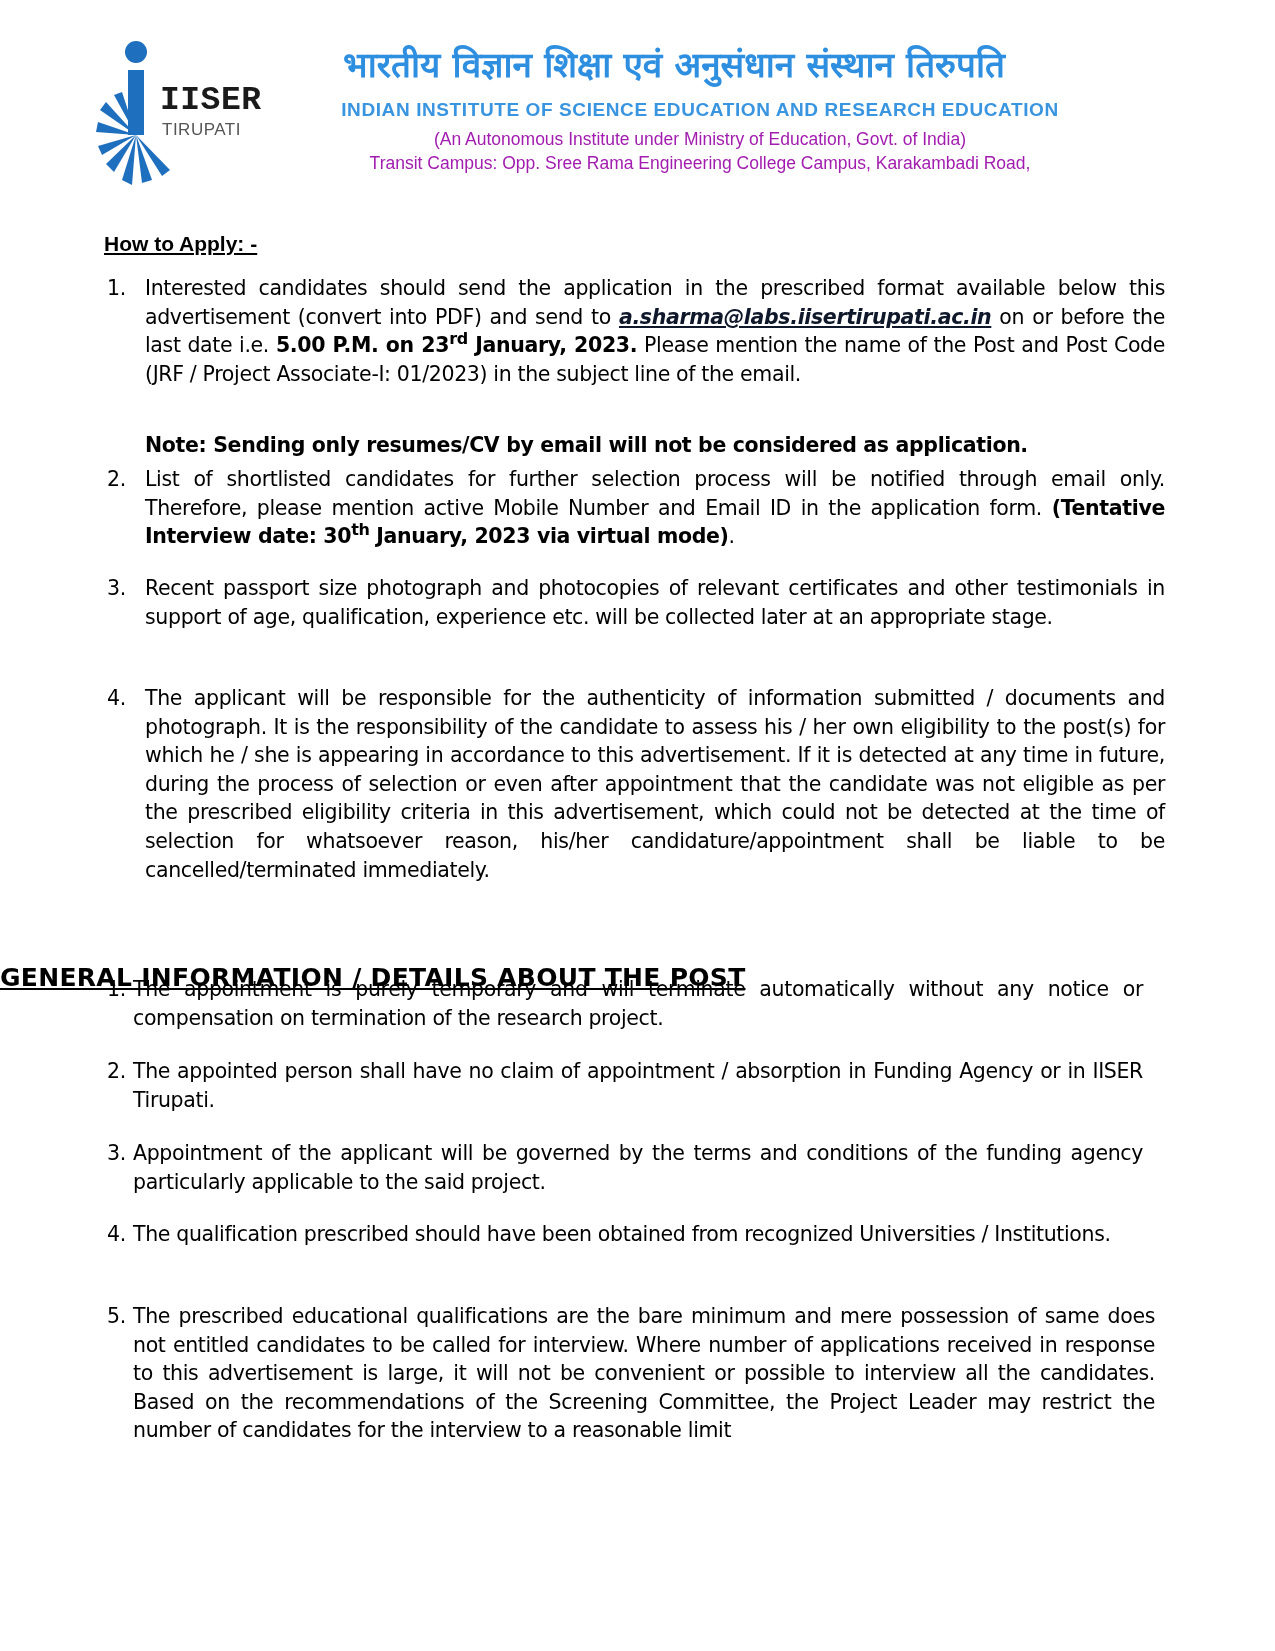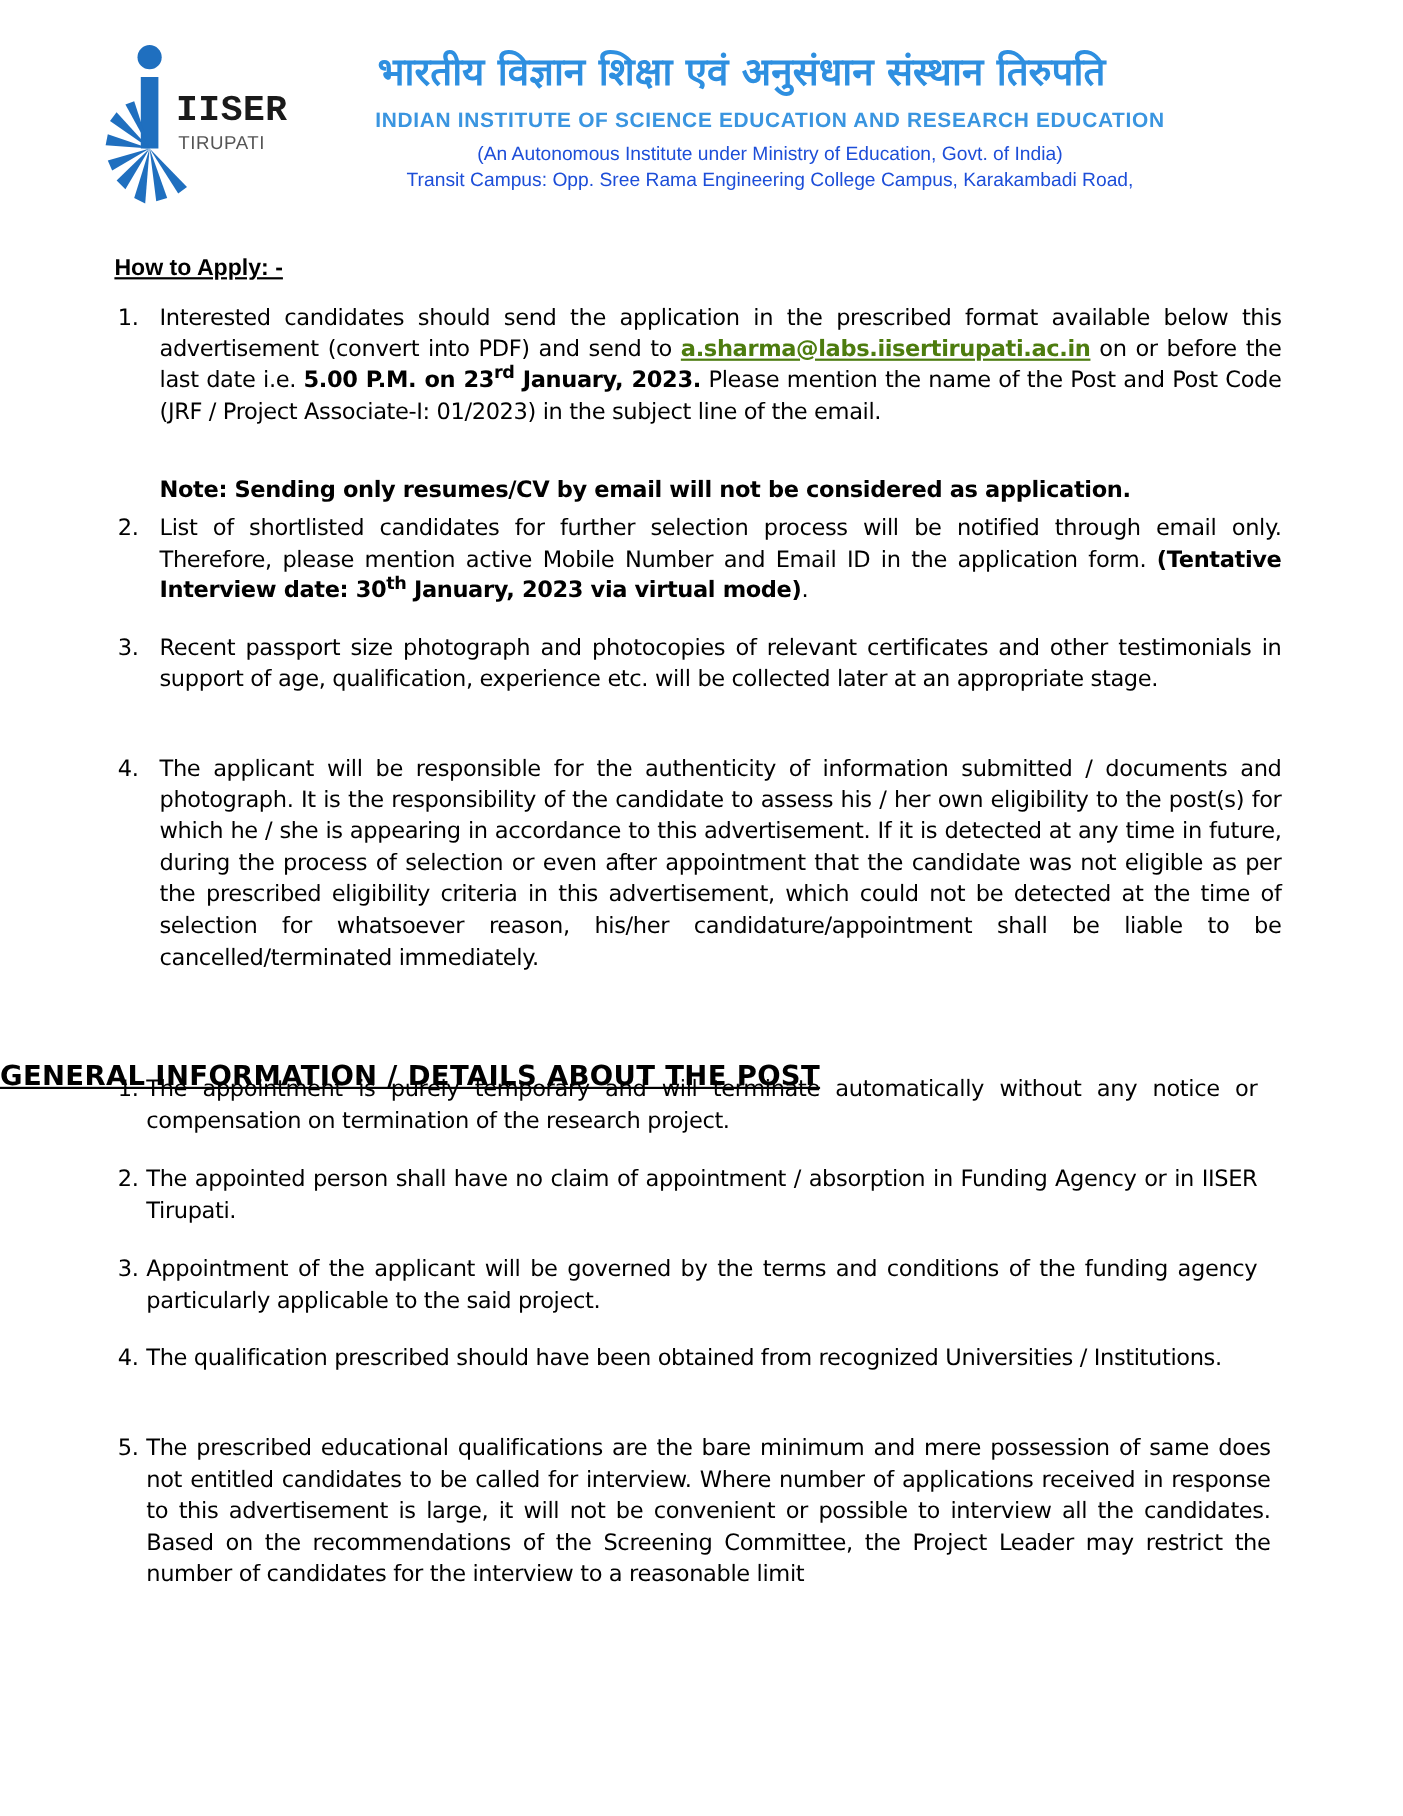--- a/index.html
+++ b/index.html
@@ -8,34 +8,34 @@
     font-family: "DejaVu Sans", sans-serif; color: #000;
   }
   .page { position: absolute; left: 0; top: 0; width: 1275px; height: 1651px; }
 
   
   .logo { position: absolute; left: 92px; top: 40px; width: 170px; height: 150px; }
   .logo-text { position: absolute; left: 68px; top: 42px; font-family: Liberation Mono, monospace; font-weight: bold; font-size: 33px; color: #1a1a1a; letter-spacing: 0.5px; }
   .logo-sub { position: absolute; left: 70px; top: 80px; font-family: "Liberation Sans", sans-serif; font-size: 17px; color: #555; letter-spacing: 0.5px; text-align: center; }
   .hindi { position: absolute; left: 284px; top: 40px; width: 780px; text-align: center; font-family: "DejaVu Sans", sans-serif; font-weight: bold; font-size: 35px; color: #2e8fe0; }
   .inst-name { position: absolute; left: 300px; top: 99px; width: 800px; text-align: center; font-family: "Liberation Sans", sans-serif; font-weight: bold; font-size: 19px; color: #3a95e0; letter-spacing: 0.6px; }
-  .addr { position: absolute; left: 290px; width: 820px; text-align: center; font-family: "Liberation Sans", sans-serif; font-size: 17.5px; color: #1d4ed8; }
+  .addr { position: absolute; left: 290px; width: 820px; text-align: center; font-family: "Liberation Sans", sans-serif; font-size: 17.5px; color: #a21caf; }
   .addr1 { top: 129px; }
   .addr2 { top: 153px; }
   .addr3 { top: 177px; }
 
   
   .h-apply { position: absolute; left: 104px; top: 232px; font-family: "Liberation Sans", sans-serif; font-weight: bold; font-size: 21px; text-decoration: underline; }
   .item { position: absolute; font-family: "DejaVu Sans", sans-serif; font-size: 20.5px; line-height: 28.6px; text-align: justify; letter-spacing: -0.35px; }
   .item .num { position: absolute; left: -38px; top: 0; }
   .a-item { left: 145px; width: 1020px; }
   .g-item { left: 133px; width: 1020px; }
   .g-item .num { left: -26px; }
   .bold { font-weight: bold; }
-  .link { color: #4d7c0f; text-decoration: underline; font-weight: bold; }
+  .link { color: #0f172a; text-decoration: underline; font-weight: bold; font-style: italic; }
   sup { font-size: 16px; line-height: 0; vertical-align: 8px; }
   .note { position: absolute; left: 145px; top: 433px; font-family: "DejaVu Sans", sans-serif; font-weight: bold; font-size: 20.5px; letter-spacing: -0.35px; }
   .gen-title { position: absolute; left: 0; width: 1275px; top: 963px; text-align: left; font-family: "DejaVu Sans", sans-serif; font-weight: bold; font-size: 25px; text-decoration: underline; letter-spacing: 0.3px; }
 </style>
 </head>
 <body>
 
 <div class="page">
 
   <div class="logo">

